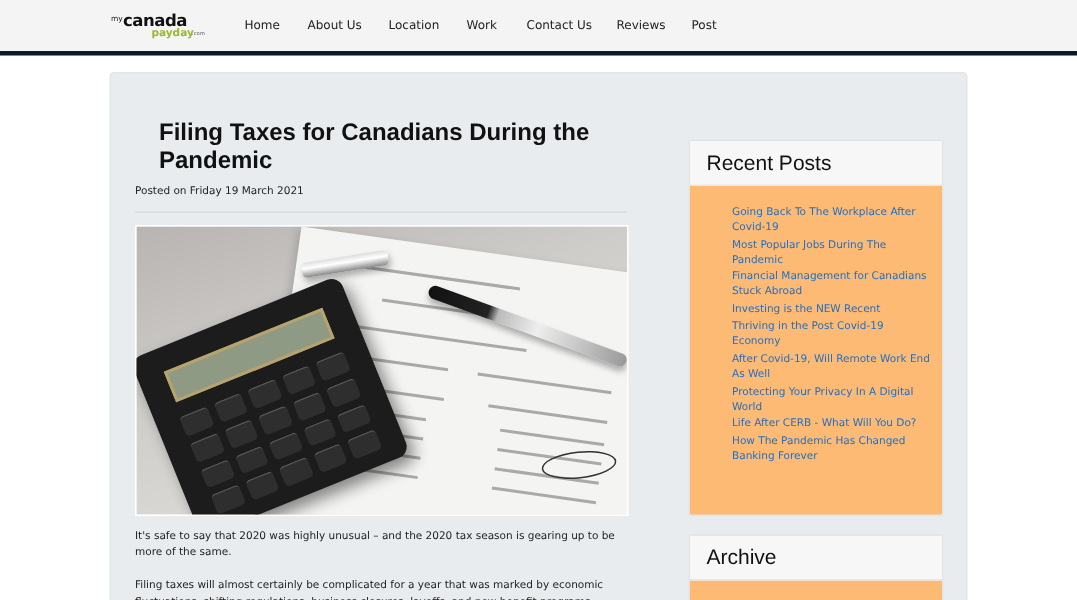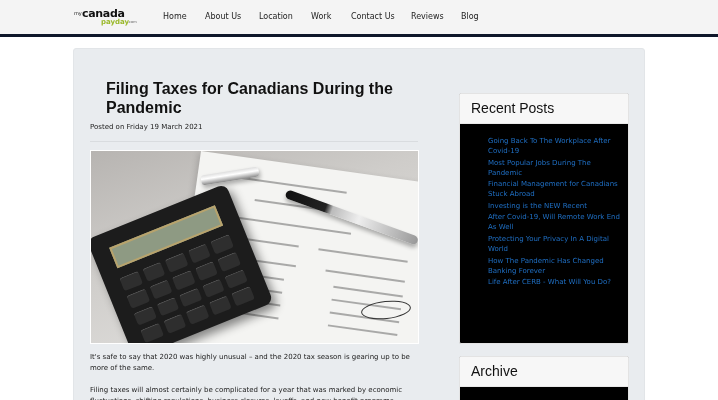--- a/index.html
+++ b/index.html
@@ -24,21 +24,21 @@
   .calc { position: absolute; left: 14px; top: 56px; width: 150px; height: 128px; background: #1c1c1c; border-radius: 8px; transform: rotate(-22deg); transform-origin: center; box-shadow: 3px 6px 10px rgba(0,0,0,0.45); }
   .calc .screen { position: absolute; left: 18px; top: 16px; width: 114px; height: 22px; background: #8e9a83; border: 2px solid #b8a36c; }
   .calc .keys { position: absolute; left: 16px; top: 48px; width: 118px; height: 70px; display: grid; grid-template-columns: repeat(5, 1fr); gap: 5px; }
   .calc .key { background: #2e2e2e; border-radius: 3px; border-top: 1px solid #555; }
   .pen { position: absolute; left: 195px; top: 38px; width: 140px; height: 9px; border-radius: 5px; background: linear-gradient(90deg, #111 0%, #222 30%, #bbb 35%, #eee 55%, #999 100%); transform: rotate(20deg); transform-origin: left center; box-shadow: 1px 3px 4px rgba(0,0,0,0.3); }
   .cap { position: absolute; left: 110px; top: 20px; width: 58px; height: 10px; border-radius: 3px; background: linear-gradient(180deg, #ddd 0%, #fff 40%, #888 100%); transform: rotate(-9deg); box-shadow: 1px 3px 4px rgba(0,0,0,0.3); }
   .oval { position: absolute; left: 270px; top: 150px; width: 50px; height: 18px; border: 1px solid #333; border-radius: 50%; transform: rotate(-6deg); }
 
   .body-text { position: absolute; left: 90px; width: 330px; font-size: 7px; line-height: 11px; color: #222; }
 
-  .widget { position: absolute; left: 459px; width: 170px; background: #000000; border: 1px solid #e3e3e3; border-radius: 2px; }
+  .widget { position: absolute; left: 459px; width: 170px; background: #fdba74; border: 1px solid #e3e3e3; border-radius: 2px; }
   .widget .wh { height: 30px; background: #f7f7f7; border-bottom: 1px solid #e8e8e8; padding: 6px 0 0 11px; font-size: 14px; color: #111; font-family: "Liberation Sans", sans-serif; }
   .widget ul { list-style: none; padding: 12px 8px 0 28px; }
   .widget li { font-size: 7px; line-height: 10px; color: #1f6fc4; margin-bottom: 1.6px; }
   .widget li a { color: #1f6fc4; text-decoration: none; }
 </style>
 </head>
 <body>
 
 <div class="header">
   <div class="logo">
@@ -47,21 +47,21 @@
     <span class="payday">payday</span>
     <span class="com">.com</span>
   </div>
   <nav class="nav">
     <a href="#" style="left:163px">Home</a>
     <a href="#" style="left:205px">About Us</a>
     <a href="#" style="left:259px">Location</a>
     <a href="#" style="left:311px">Work</a>
     <a href="#" style="left:351px">Contact Us</a>
     <a href="#" style="left:411px">Reviews</a>
-    <a href="#" style="left:461px">Blog</a>
+    <a href="#" style="left:461px">Post</a>
   </nav>
 </div>
 
 <div class="card"></div>
 
 <h1 class="title">Filing Taxes for Canadians During the Pandemic</h1>
 <div class="date">Posted on Friday 19 March 2021</div>
 <div class="divider"></div>
 
 <div class="photo" title="calculator-pen-and-financial-papers-photo">
@@ -115,22 +115,23 @@
 <p class="body-text" style="top:352px">It's safe to say that 2020 was highly unusual – and the 2020 tax season is gearing up to be more of the same.</p>
 <p class="body-text" style="top:385px">Filing taxes will almost certainly be complicated for a year that was marked by economic fluctuations, shifting regulations, business closures, layoffs, and new benefit programs.</p>
 
 <aside class="widget" style="top:93px;height:251px">
   <div class="wh">Recent Posts</div>
   <ul>
     <li><a href="#">Going Back To The Workplace After Covid-19</a></li>
     <li><a href="#">Most Popular Jobs During The Pandemic</a></li>
     <li><a href="#">Financial Management for Canadians Stuck Abroad</a></li>
     <li><a href="#">Investing is the NEW Recent</a></li>
+    <li><a href="#">Thriving in the Post Covid-19 Economy</a></li>
     <li><a href="#">After Covid-19, Will Remote Work End As Well</a></li>
     <li><a href="#">Protecting Your Privacy In A Digital World</a></li>
+    <li><a href="#">Life After CERB - What Will You Do?</a></li>
     <li><a href="#">How The Pandemic Has Changed Banking Forever</a></li>
-    <li><a href="#">Life After CERB - What Will You Do?</a></li>
   </ul>
 </aside>
 
 <aside class="widget" style="top:356px;height:60px">
   <div class="wh">Archive</div>
 </aside>
 
 </body></html>

